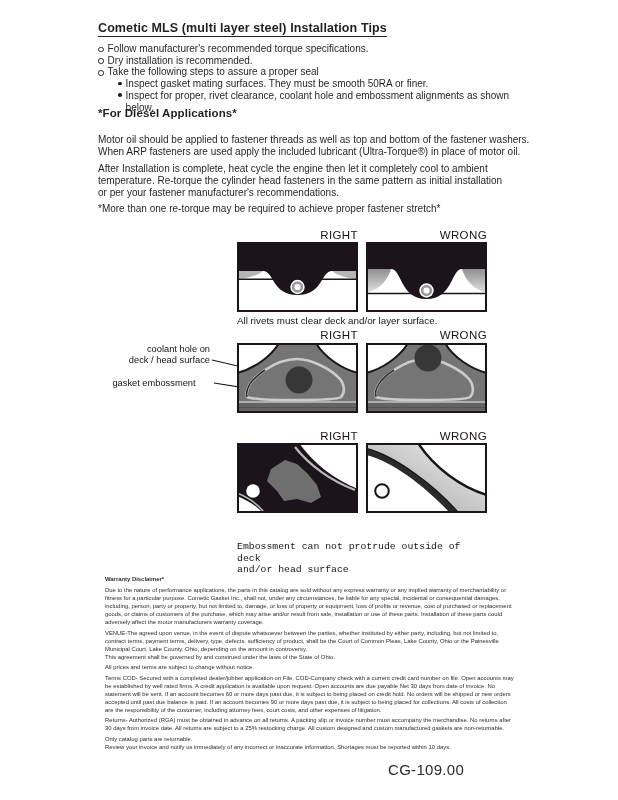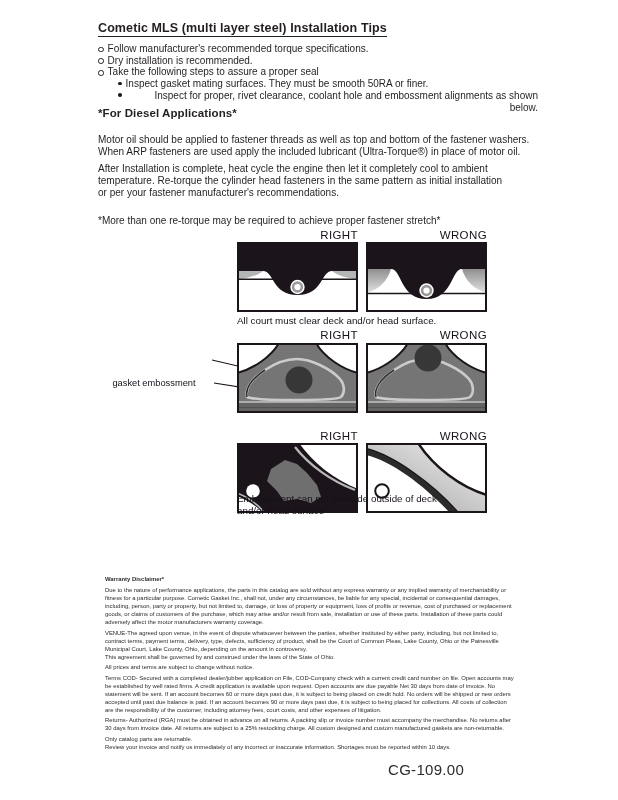--- a/index.html
+++ b/index.html
@@ -7,29 +7,29 @@
     position:relative;width:618px;height:800px;background:#ffffff;overflow:hidden;
     font-family:"Liberation Sans","DejaVu Sans",sans-serif;color:#231f20;border-radius:16px;
   }
   .abs{position:absolute;}
   .doc-title{
     left:98px;top:21px;font-size:12.5px;font-weight:bold;
     border-bottom:1.6px solid #231f20;padding-bottom:1px;letter-spacing:.1px;
   }
   .bullets{left:98px;top:43px;font-size:10px;line-height:11.7px;width:440px;}
   .b-row{display:flex;align-items:flex-start;}
-  .b-row.sub{margin-left:20px;text-align:right;}
+  .b-row.sub{margin-left:20px;}
   .marker{flex:0 0 auto;width:3.6px;height:3.6px;border-radius:50%;margin:3.6px 4px 0 0;}
   .marker.open{border:1px solid #231f20;background:transparent;}
   .marker.solid{background:#231f20;}
   .sec-head{left:98px;top:107px;font-size:11.5px;font-weight:bold;letter-spacing:.1px;}
   .para{font-size:10px;line-height:11.8px;white-space:pre-line;width:440px;}
   .p1{left:98px;top:134px;}
   .p2{left:98px;top:163px;}
-  .p3{left:98px;top:215px;}
+  .p3{left:98px;top:203px;}
   .fig-head{width:121px;text-align:right;font-size:11.5px;letter-spacing:.4px;color:#17111a;}
   .fig-box{width:121px;height:70px;}
   .fig-box svg{display:block;}
   .fig-cap{font-size:9.8px;line-height:11.5px;white-space:pre-line;color:#17111a;}
   .fig-label{font-size:9.3px;line-height:11px;text-align:right;width:112px;white-space:pre-line;color:#17111a;}
   .disclaimer{left:105px;top:575px;width:424px;font-size:5.9px;line-height:8px;color:#2b2b2b;}
   .disclaimer .dhead{font-weight:bold;margin:0 0 3px 0;}
   .disclaimer p{margin:0 0 2.5px 0;white-space:pre-line;}
   .footer-code{left:388px;top:761px;font-size:15px;letter-spacing:.3px;color:#2b2b2b;}
 </style>
@@ -103,25 +103,27 @@
       <path d="M0 51.5 H121" stroke="#1b141a" stroke-width="1.6"></path>
       <path d="M0 0 H121 V27 H96 C85 27 87 57 60.5 57 C34 57 36 27 25 27 H0 Z" fill="#1b141a"></path>
       <g>
         <circle cx="60.5" cy="48.5" r="7.2" fill="#ffffff"></circle>
         <circle cx="60.5" cy="48.5" r="4.4" fill="none" stroke="#9a9a9a" stroke-width="2.6"></circle>
       </g>
       <rect x="1" y="1" width="119" height="68" fill="none" stroke="#1b141a" stroke-width="2"></rect>
     </svg>
   </div>
 
-  <div class="abs fig-cap" style="left:237px;top:315px;">All court must clear deck and/or head surface.</div>
+  <div class="abs fig-cap" style="left:237px;top:315px;">All rivets must clear deck and/or layer surface.</div>
 
   <div class="abs fig-head" style="left:237px;top:329px;">RIGHT</div>
   <div class="abs fig-head" style="left:366px;top:329px;">WRONG</div>
 
+  <div class="abs fig-label" style="left:98px;top:344px;">coolant hole on
+deck / head surface</div>
   <div class="abs fig-label" style="left:98px;top:378px;text-align:center;">gasket embossment</div>
 
   <svg class="abs" style="left:208px;top:352px;" width="100" height="45" viewBox="0 0 100 45">
     <line x1="4" y1="8" x2="90" y2="28" stroke="#1b141a" stroke-width="1.1"></line>
     <line x1="6" y1="31" x2="57" y2="39" stroke="#1b141a" stroke-width="1.1"></line>
   </svg>
 
   <div class="abs fig-box" style="left:237px;top:343px;">
     <svg width="121" height="70" viewBox="0 0 121 70">
       <rect width="121" height="70" fill="#757575"></rect>
@@ -184,21 +186,21 @@
       <rect width="121" height="70" fill="#ffffff"></rect>
       <path d="M0 0 H52 C68 24 94 44 121 52 V70 H92 C68 42 28 13 0 6 Z" fill="url(#g3)"></path>
       <path d="M52 0 C68 24 94 44 121 52" stroke="#1b141a" stroke-width="2.4" fill="none"></path>
       <path d="M0 6 C28 13 68 42 92 70" stroke="#1b141a" stroke-width="2.4" fill="none"></path>
       <path d="M0 6 C28 13 68 42 92 70 L84 70 C60 44 26 18 0 12 Z" fill="#2b2b2b"></path>
       <circle cx="16" cy="48" r="6.8" fill="#ffffff" stroke="#1b141a" stroke-width="2"></circle>
       <rect x="1" y="1" width="119" height="68" fill="none" stroke="#1b141a" stroke-width="2"></rect>
     </svg>
   </div>
 
-  <div class="abs fig-cap" style="left:237px;top:493px;width:240px;">Embossment can not protrude outside of deck
+  <div class="abs fig-cap" style="left:237px;top:541px;width:240px;font-family:Liberation Mono, monospace;">Embossment can not protrude outside of deck
 and/or head surface</div>
 
   <div class="abs disclaimer">
     <p class="dhead">Warranty Disclaimer*</p>
     <p>Due to the nature of performance applications, the parts in this catalog are sold without any express warranty or any implied warranty of merchantability or
 fitness for a particular purpose.  Cometic Gasket Inc., shall not, under any circumstances, be liable for any special, incidental or consequential damages,
 including, person, party or property, but not limited to, damage, or loss of property or equipment, loss of profits or revenue, cost of purchased or replacement
 goods, or claims of customers of the purchase, which may arise and/or result from sale, installation or use of these parts.  Installation of these parts could
 adversely affect the motor manufacturers warranty coverage.</p>
     <p>VENUE-The agreed upon venue, in the event of dispute whatsoever between the parties, whether instituted by either party, including, but not limited to,

